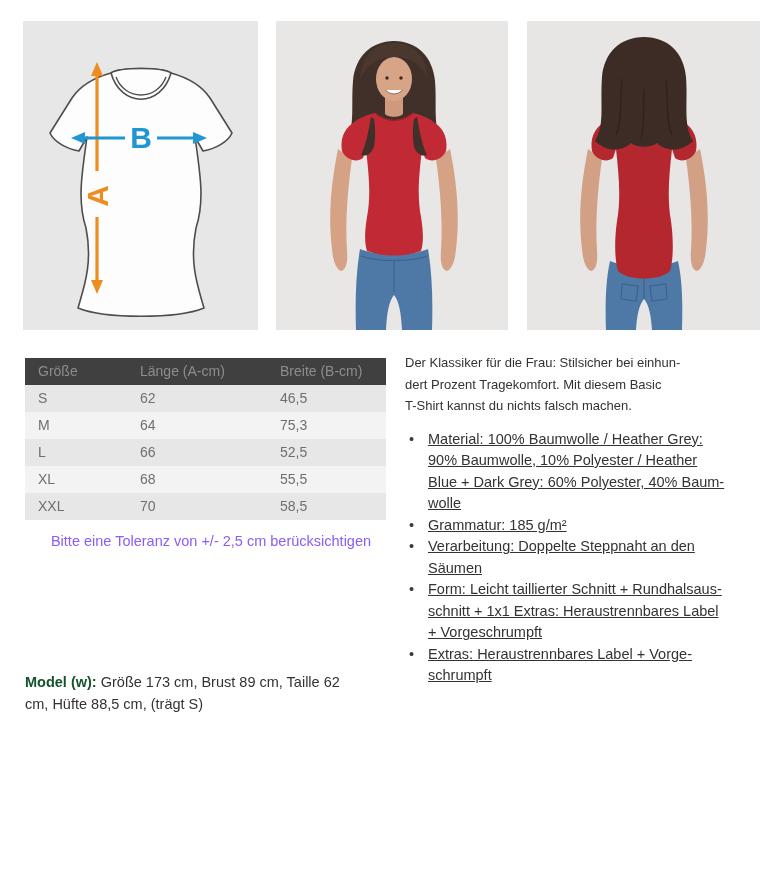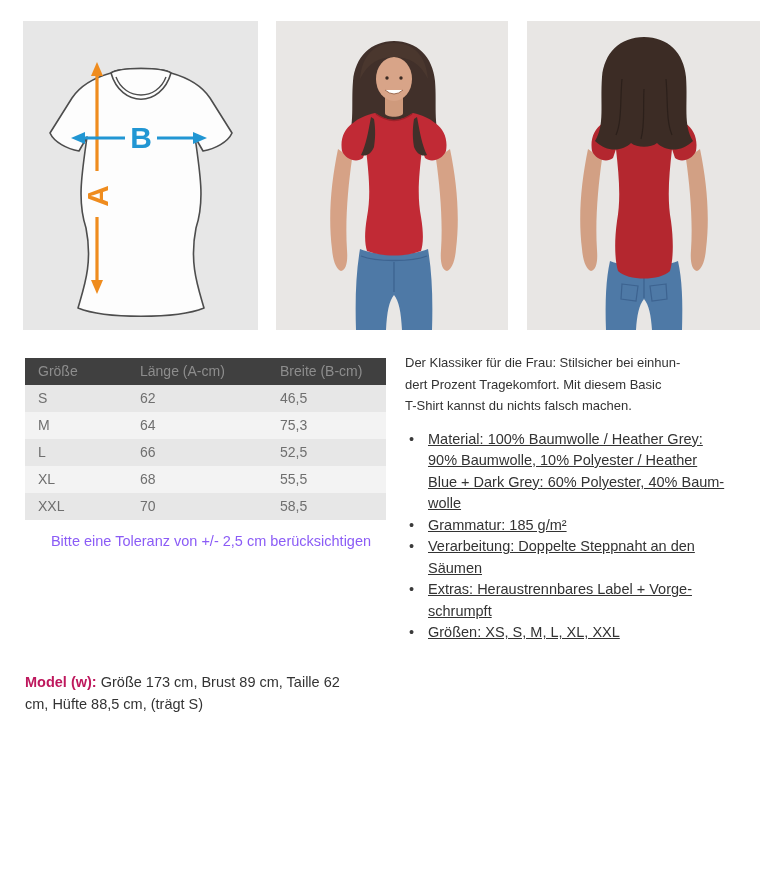--- a/index.html
+++ b/index.html
@@ -34,21 +34,21 @@
 
   
   .tolerance-note{
     position:absolute;left:25px;top:531px;width:372px;margin:0;
     font-size:14.5px;line-height:21.5px;color:#8b5cf6;text-align:center;
   }
   .model-info{
     position:absolute;left:25px;top:672px;width:372px;margin:0;
     font-size:14.5px;line-height:21.5px;color:#333;
   }
-  .model-info b{font-weight:bold;color:#be185d;}
+  .model-info b{font-weight:bold;color:#14532d;}
   .model-info .model-text{white-space:pre-line;}
 
   
   .description{position:absolute;left:405px;top:352px;width:372px;}
   .description .intro{
     margin:0 0 12px 0;font-size:13px;line-height:21.5px;color:#333;white-space:pre-line;
   }
   ul.spec-list{list-style:none;margin:0;padding:0;}
   ul.spec-list li{
     position:relative;padding-left:23px;font-size:14.5px;line-height:21.5px;
@@ -216,19 +216,21 @@
 dert Prozent Tragekomfort. Mit diesem Basic
 T-Shirt kannst du nichts falsch machen.</p>
     <ul class="spec-list">
       <li>Material: 100% Baumwolle / Heather Grey:
 90% Baumwolle, 10% Polyester / Heather
 Blue + Dark Grey: 60% Polyester, 40% Baum-
 wolle</li>
       <li>Grammatur: 185 g/m²</li>
       <li>Verarbeitung: Doppelte Steppnaht an den
 Säumen</li>
+      <li>Form: Leicht taillierter Schnitt + Rundhalsaus-
+schnitt + 1x1 Extras: Heraustrennbares Label
++ Vorgeschrumpft</li>
       <li>Extras: Heraustrennbares Label + Vorge-
 schrumpft</li>
-      <li>Größen: XS, S, M, L, XL, XXL</li>
     </ul>
   </div>
 
 </div>
 
 </body></html>

